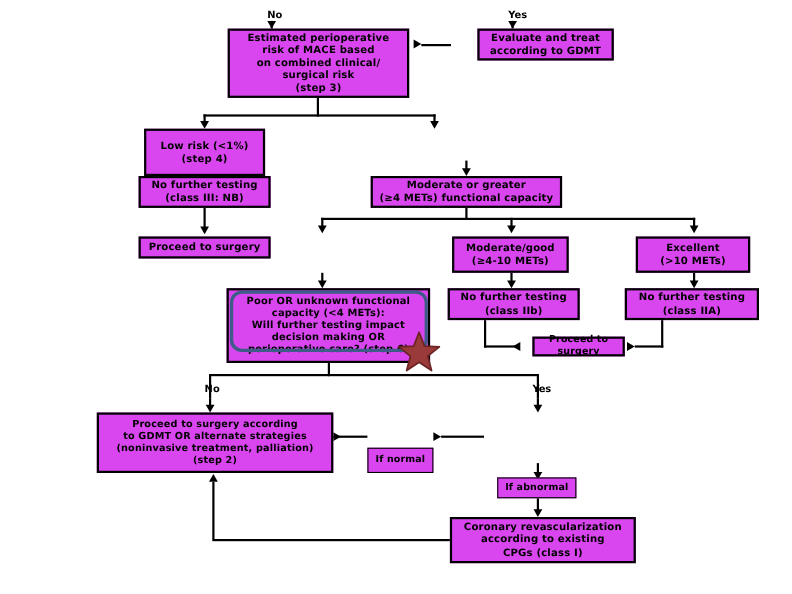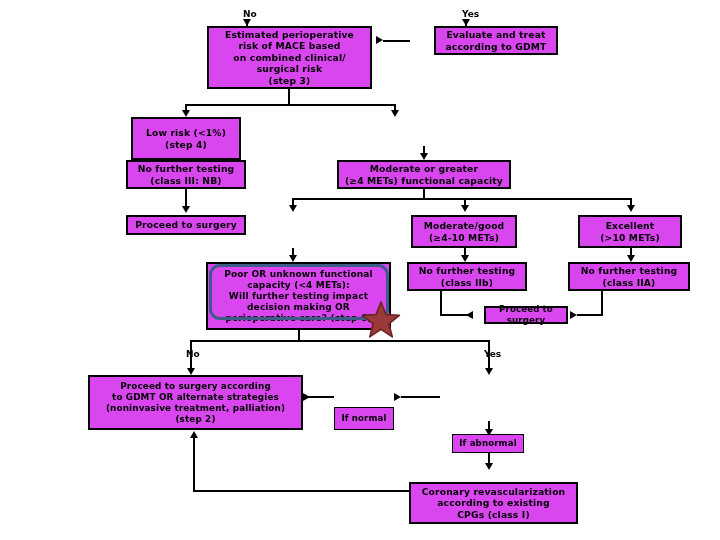--- a/index.html
+++ b/index.html
@@ -242,21 +242,21 @@
   <div class="arw right" style="left:303px; top:392.5px;"></div>
 
   <div class="ln v" style="left:488px; top:421px; height:13px;"></div>
   <div class="arw down" style="left:484.5px; top:429px;"></div>
 
   <div class="node thin" style="left:452px; top:434px; width:72px; height:19px; font-size:8.6px;">If abnormal</div>
 
   <div class="ln v" style="left:488px; top:453px; height:15px;"></div>
   <div class="arw down" style="left:484.5px; top:463px;"></div>
 
-  <div class="node" style="left:409px; top:470px; width:169px; height:42px;margin-top:12px;">Coronary revascularization
+  <div class="node" style="left:409px; top:470px; width:169px; height:42px;">Coronary revascularization
 according to existing
 CPGs (class I)</div>
 
   <div class="ln h" style="left:193px; top:490px; width:216px;"></div>
   <div class="ln v" style="left:193px; top:438px; height:52px;"></div>
   <div class="arw up" style="left:189.5px; top:431px;"></div>
 
 </div>
 
 </body></html>

